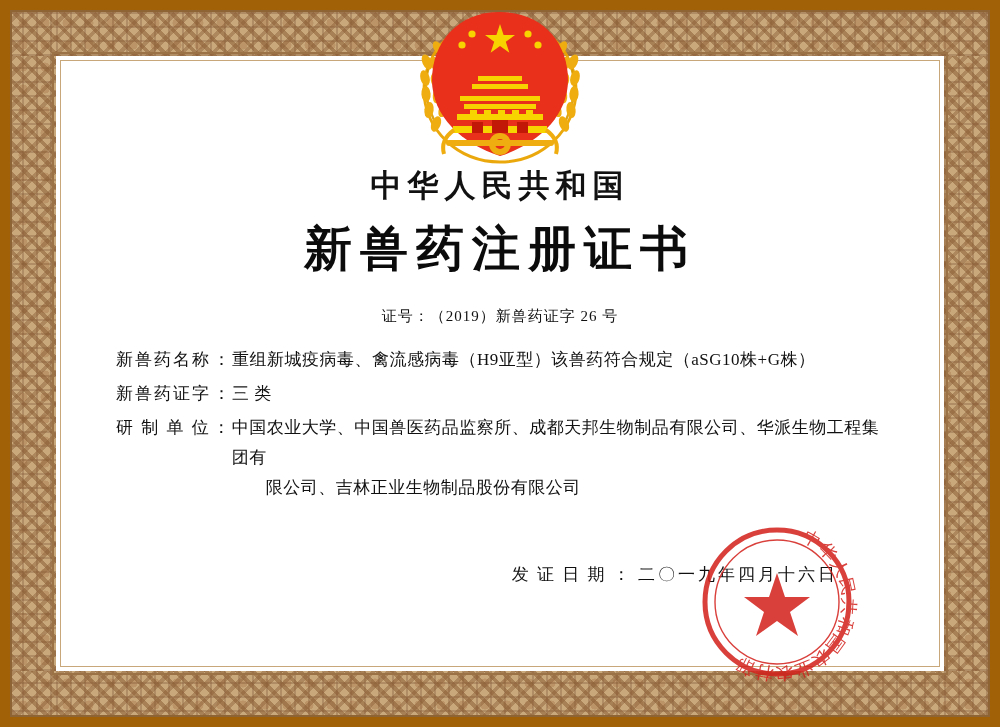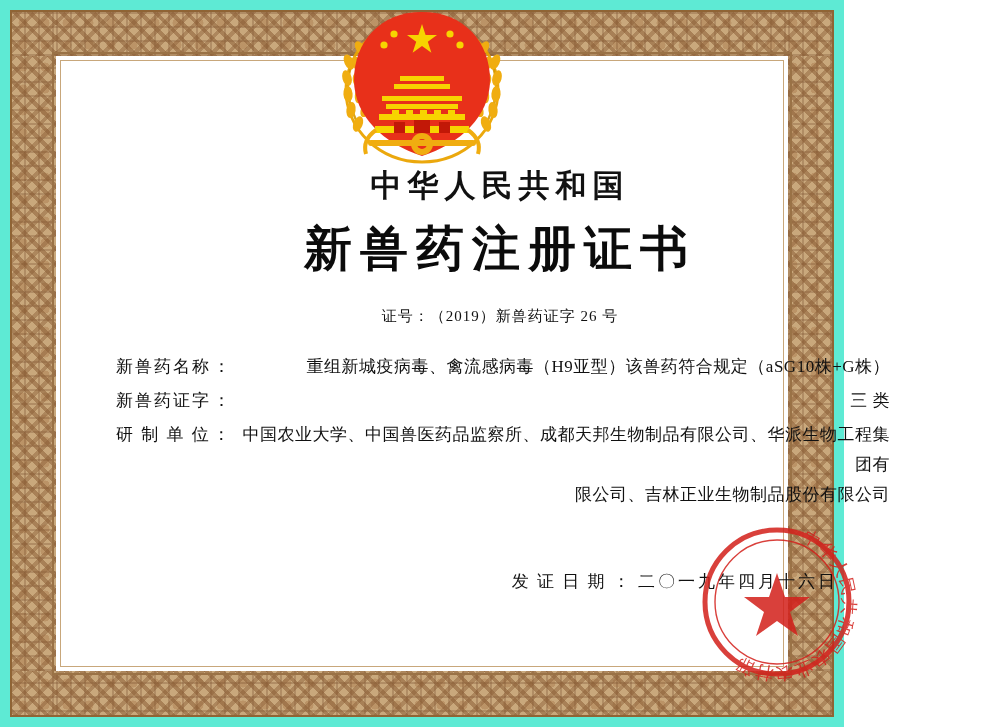--- a/index.html
+++ b/index.html
@@ -9,23 +9,23 @@
   }
   body {
     width: 1000px;
     height: 727px;
     font-family: "Liberation Serif", "DejaVu Serif", serif;
     overflow: hidden;
   }
 
   .certificate {
     position: relative;
-    width: 844px;
+    width: 1000px;
     height: 727px;
-    background: #5eead4;
+    background: #a16207;
     box-sizing: border-box;
   }
   .border-band {
     position: absolute;
     left: 12px;
     top: 12px;
     right: 12px;
     bottom: 12px;
     box-sizing: border-box;
     border: 44px solid transparent;
@@ -122,23 +122,22 @@
   }
   .cert-no {
     text-align: center;
     font-size: 15px;
     margin-top: 26px;
     letter-spacing: 1px;
     color: #111111;
   }
 
   .fields {
-    margin-top: 26px;
+    margin-top: 19px;
     padding: 0 40px 0 46px;
-    text-align: right;
   }
   .field-row {
     display: flex;
     align-items: flex-start;
     font-size: 17px;
     line-height: 30px;
     color: #111;
     margin-bottom: 4px;
   }
   .field-label {

